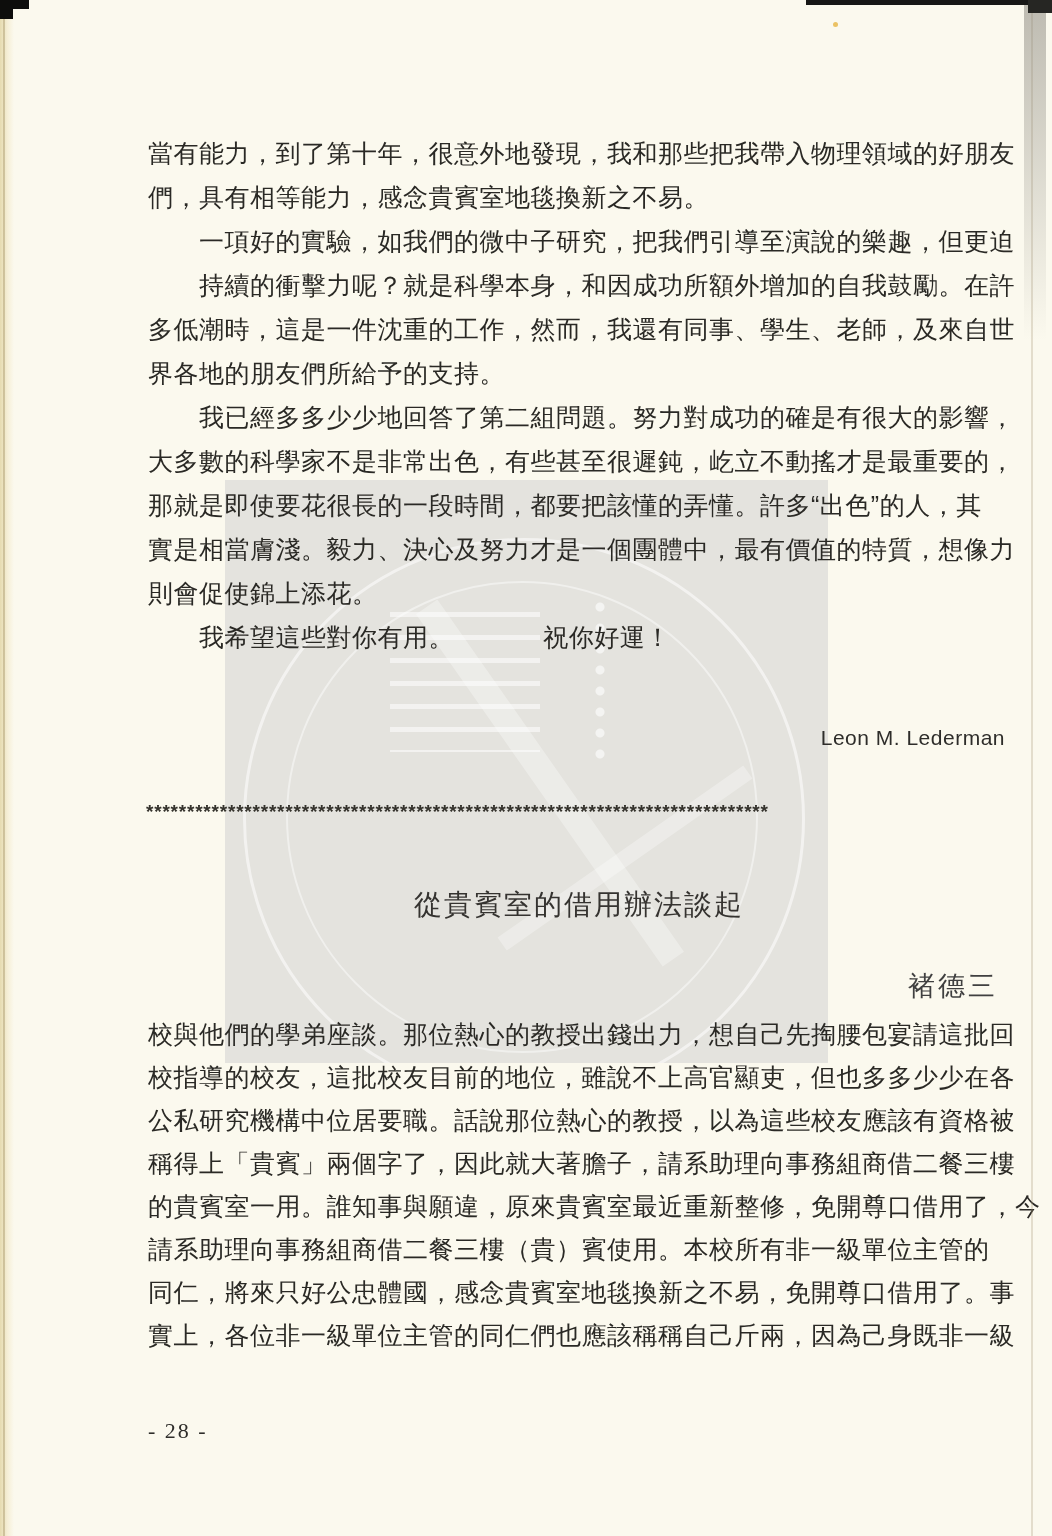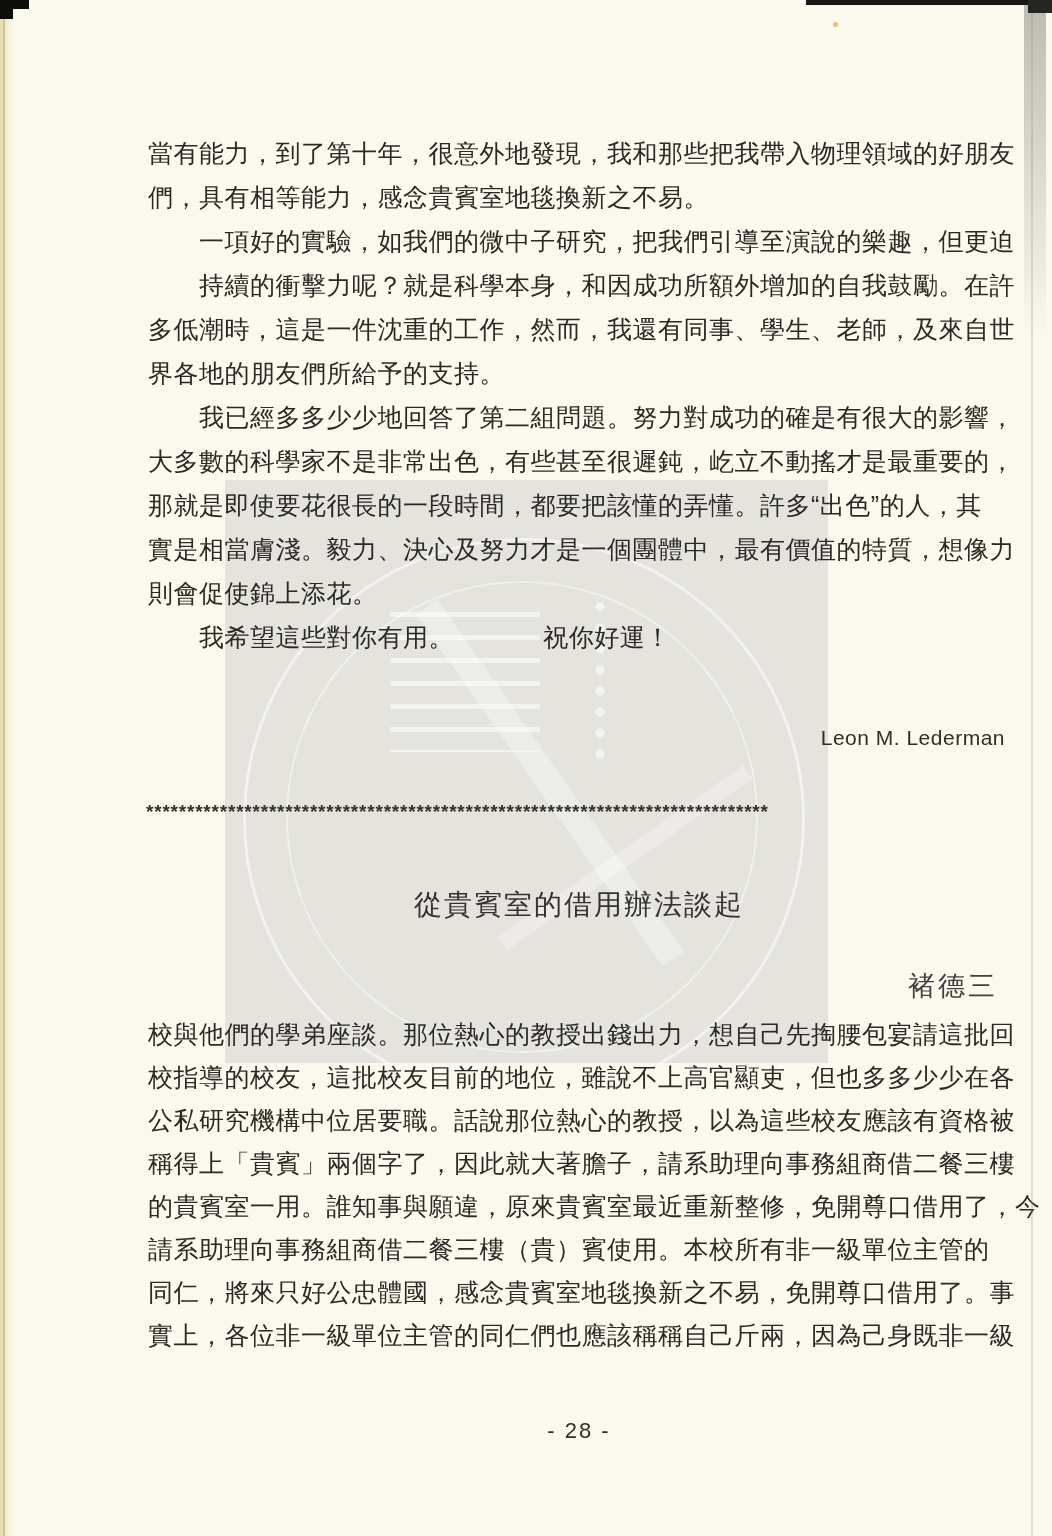--- a/index.html
+++ b/index.html
@@ -55,22 +55,22 @@
     font-size:21px;letter-spacing:.5px;color:#2e2d2a;z-index:2;}
   .divider{position:absolute;left:146px;top:801px;width:864px;height:26px;
     font-size:19px;font-weight:bold;letter-spacing:.8px;color:#34322c;
     white-space:nowrap;overflow:hidden;z-index:2;}
   .article-title{position:absolute;left:148px;top:866px;width:862px;text-align:center;
     font-family:Liberation Mono, monospace;
     font-size:28px;letter-spacing:2px;color:#353330;z-index:2;margin-top:20px;}
   .author{position:absolute;right:54px;top:968px;
     font-family:"Liberation Serif","DejaVu Serif",serif;
     font-size:27px;letter-spacing:3px;color:#404040;z-index:2;}
-  .page-number{position:absolute;left:148px;top:1418px;width:862px;text-align:center;
-    font-family:Liberation Sans, sans-serif;
+  .page-number{position:absolute;left:148px;top:1418px;width:862px;
+    font-family:Liberation Serif, serif;
     font-size:22px;letter-spacing:2px;color:#2e2d2a;z-index:2;}
 </style>
 </head>
 <body>
 
 <div class="page">
 
   <div class="watermark">
     <div class="seal-circle-outer"></div>
     <div class="seal-circle-inner"></div>

